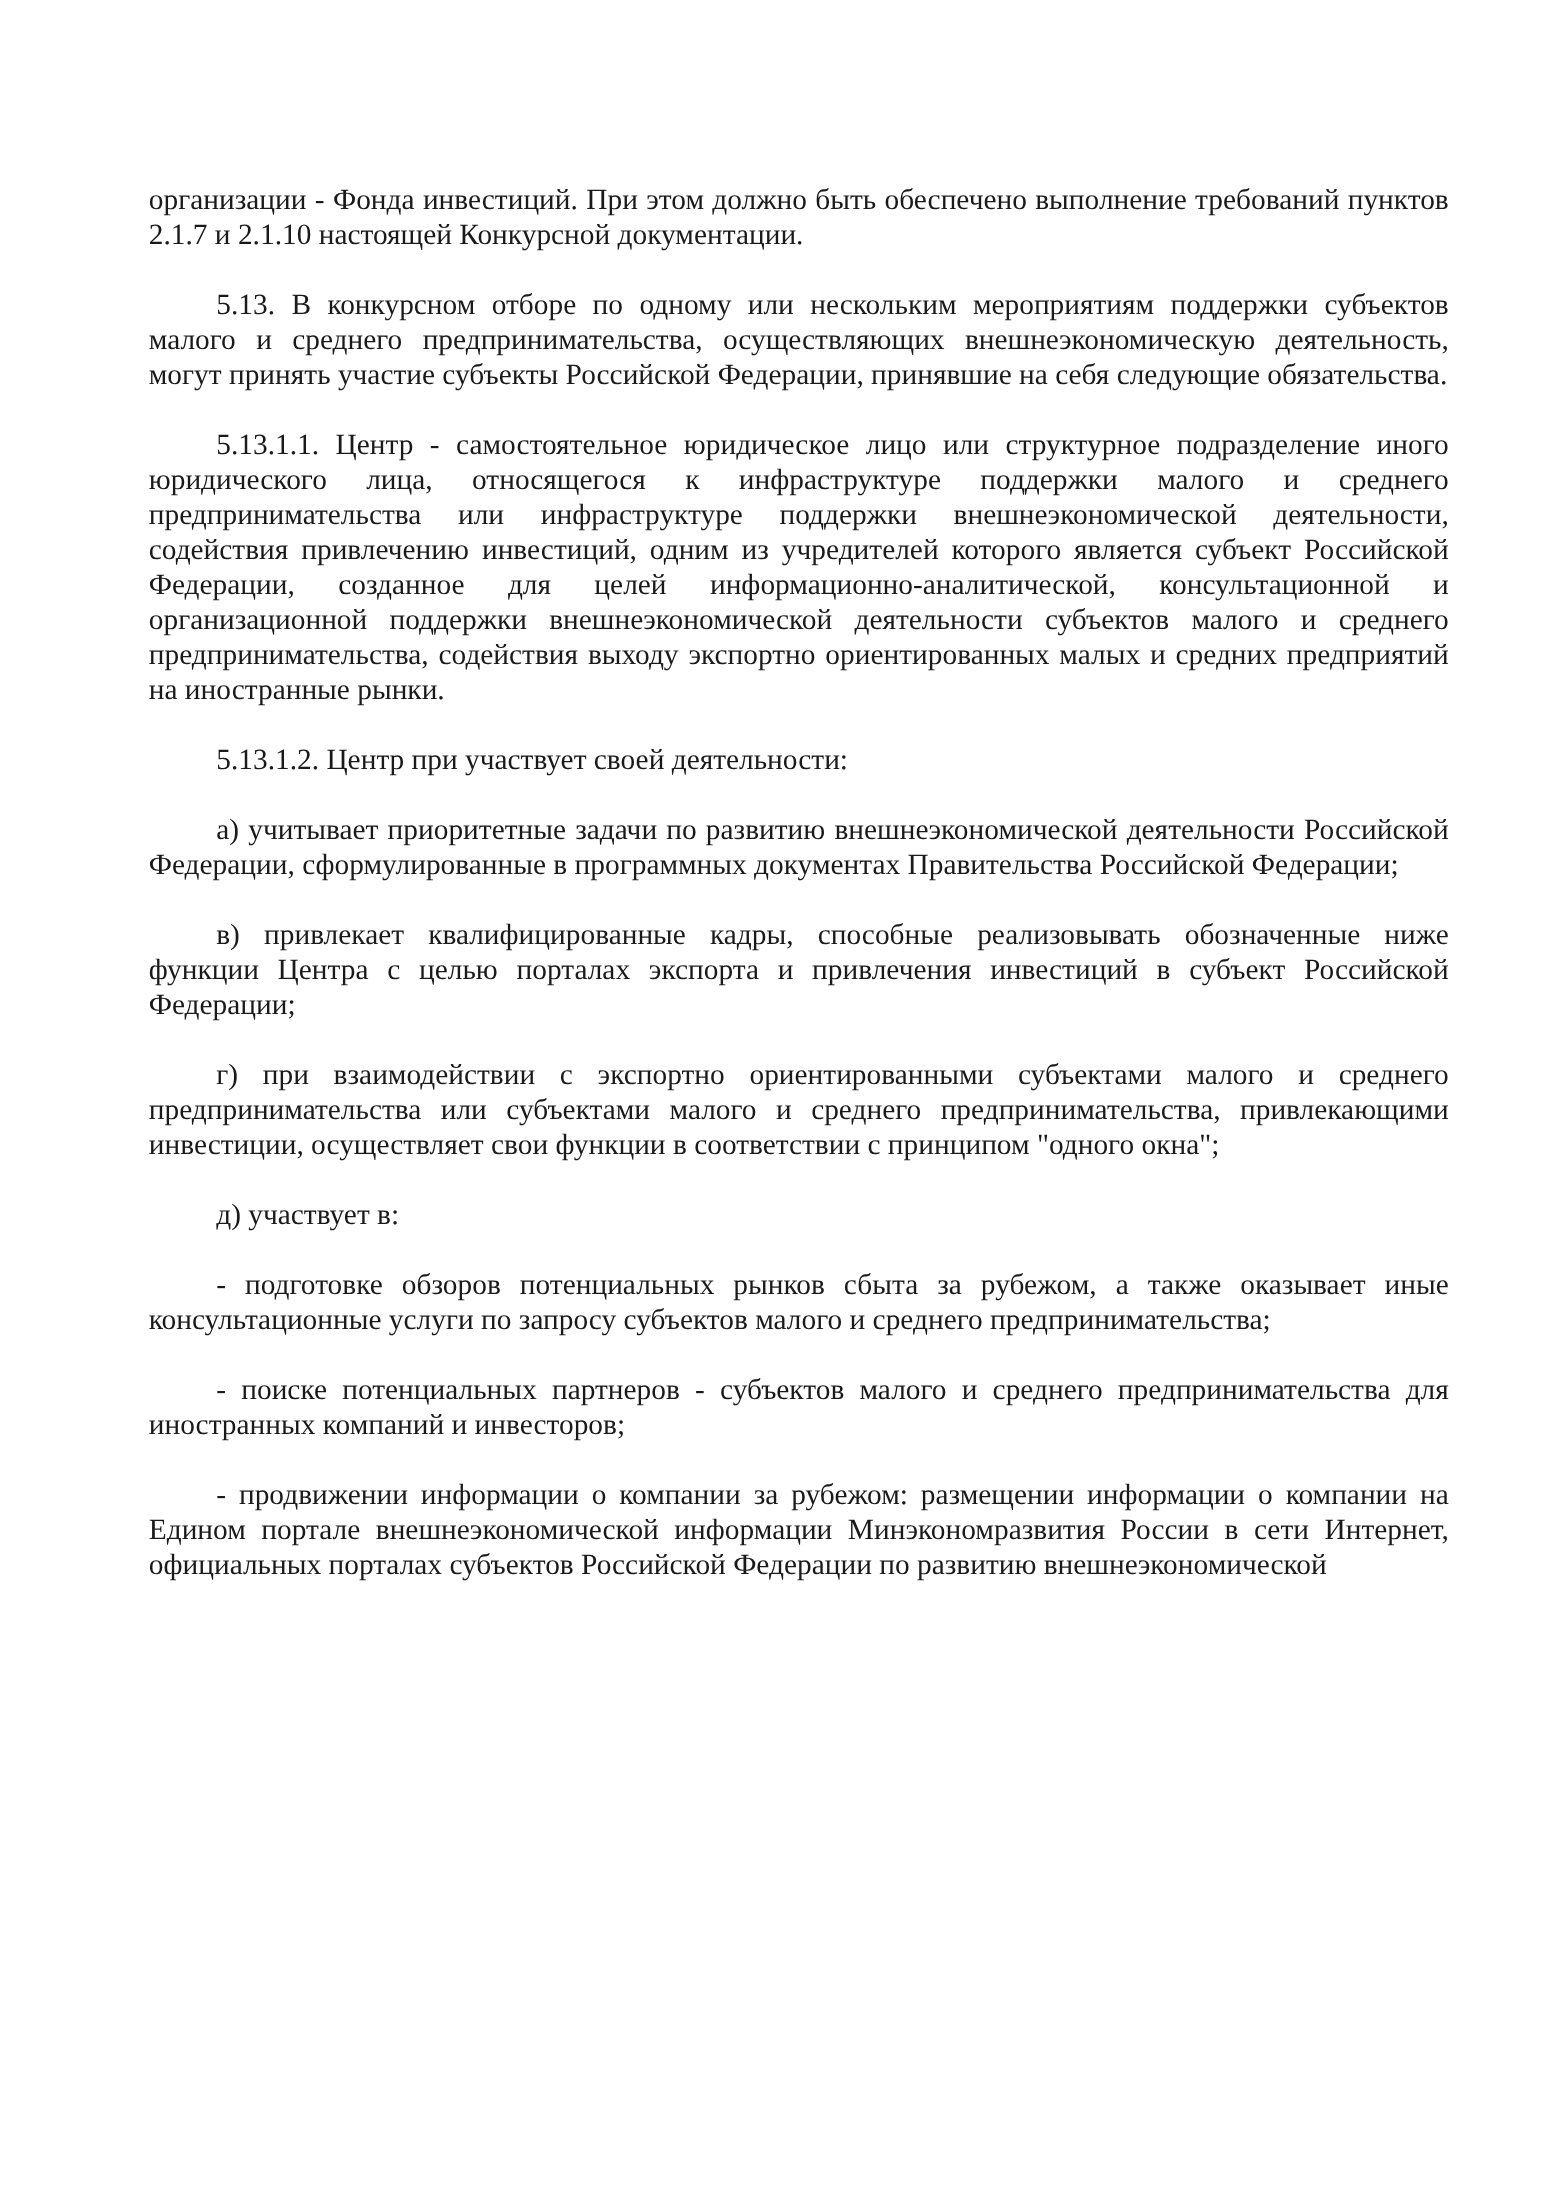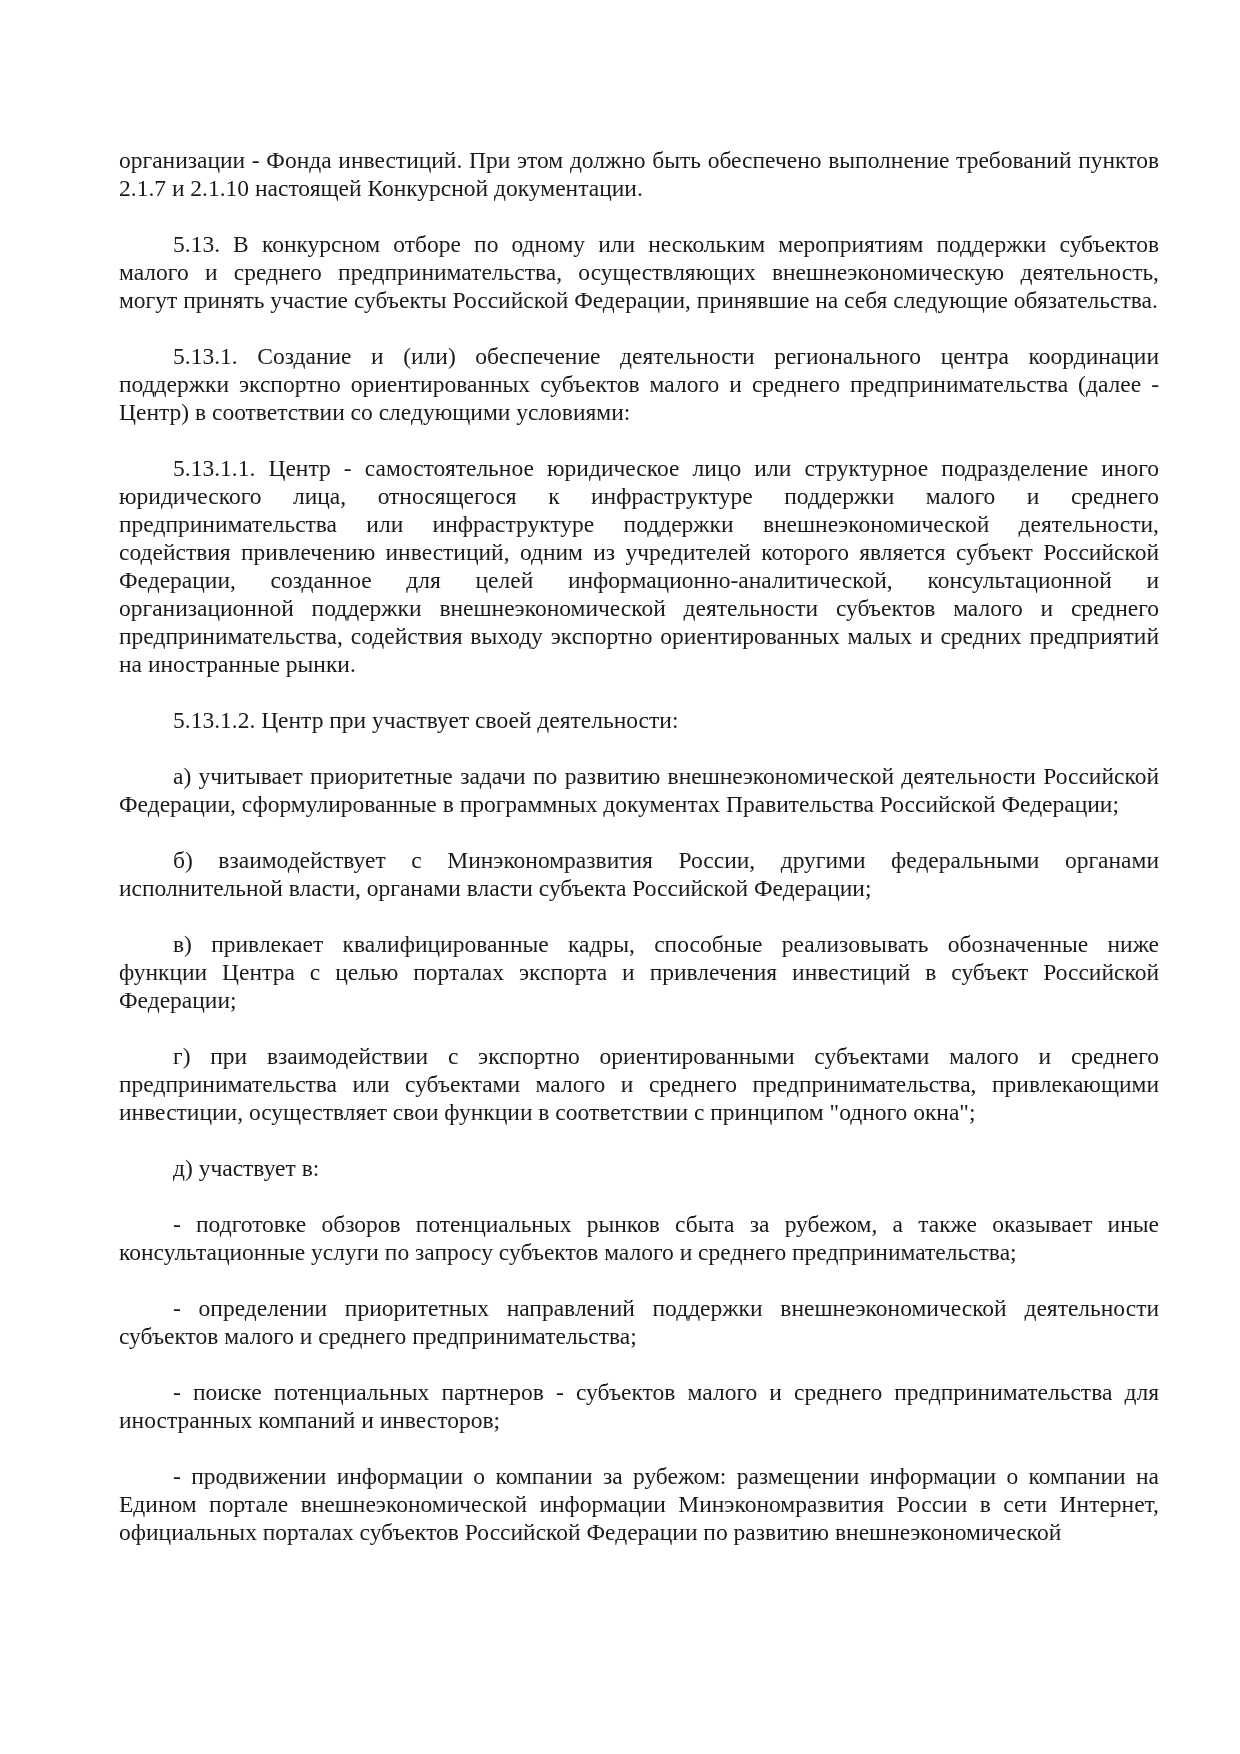--- a/index.html
+++ b/index.html
@@ -20,25 +20,22 @@
       text-indent: 54px;
     }
     .para.noindent { text-indent: 0; }
   </style>
 </head>
 <body>
 
 <div class="page">
   <p class="para noindent">организации - Фонда инвестиций. При этом должно быть обеспечено выполнение требований пунктов 2.1.7 и 2.1.10 настоящей Конкурсной документации.</p>
   <p class="para">5.13. В конкурсном отборе по одному или нескольким мероприятиям поддержки субъектов малого и среднего предпринимательства, осуществляющих внешнеэкономическую деятельность, могут принять участие субъекты Российской Федерации, принявшие на себя следующие обязательства.</p>
-  <p class="para">5.13.1. Создание и (или) обеспечение деятельности регионального центра координации поддержки экспортно ориентированных субъектов малого и среднего предпринимательства (далее - Центр) в соответствии со следующими условиями:</p>
   <p class="para">5.13.1.1. Центр - самостоятельное юридическое лицо или структурное подразделение иного юридического лица, относящегося к инфраструктуре поддержки малого и среднего предпринимательства или инфраструктуре поддержки внешнеэкономической деятельности, содействия привлечению инвестиций, одним из учредителей которого является субъект Российской Федерации, созданное для целей информационно-аналитической, консультационной и организационной поддержки внешнеэкономической деятельности субъектов малого и среднего предпринимательства, содействия выходу экспортно ориентированных малых и средних предприятий на иностранные рынки.</p>
   <p class="para">5.13.1.2. Центр при участвует своей деятельности:</p>
   <p class="para">а) учитывает приоритетные задачи по развитию внешнеэкономической деятельности Российской Федерации, сформулированные в программных документах Правительства Российской Федерации;</p>
-  <p class="para">б) взаимодействует с Минэкономразвития России, другими федеральными органами исполнительной власти, органами власти субъекта Российской Федерации;</p>
   <p class="para">в) привлекает квалифицированные кадры, способные реализовывать обозначенные ниже функции Центра с целью порталах экспорта и привлечения инвестиций в субъект Российской Федерации;</p>
   <p class="para">г) при взаимодействии с экспортно ориентированными субъектами малого и среднего предпринимательства или субъектами малого и среднего предпринимательства, привлекающими инвестиции, осуществляет свои функции в соответствии с принципом "одного окна";</p>
   <p class="para">д) участвует в:</p>
   <p class="para">- подготовке обзоров потенциальных рынков сбыта за рубежом, а также оказывает иные консультационные услуги по запросу субъектов малого и среднего предпринимательства;</p>
-  <p class="para">- определении приоритетных направлений поддержки внешнеэкономической деятельности субъектов малого и среднего предпринимательства;</p>
   <p class="para">- поиске потенциальных партнеров - субъектов малого и среднего предпринимательства для иностранных компаний и инвесторов;</p>
   <p class="para">- продвижении информации о компании за рубежом: размещении информации о компании на Едином портале внешнеэкономической информации Минэкономразвития России в сети Интернет, официальных порталах субъектов Российской Федерации по развитию внешнеэкономической</p>
 </div>
 
 </body></html>

